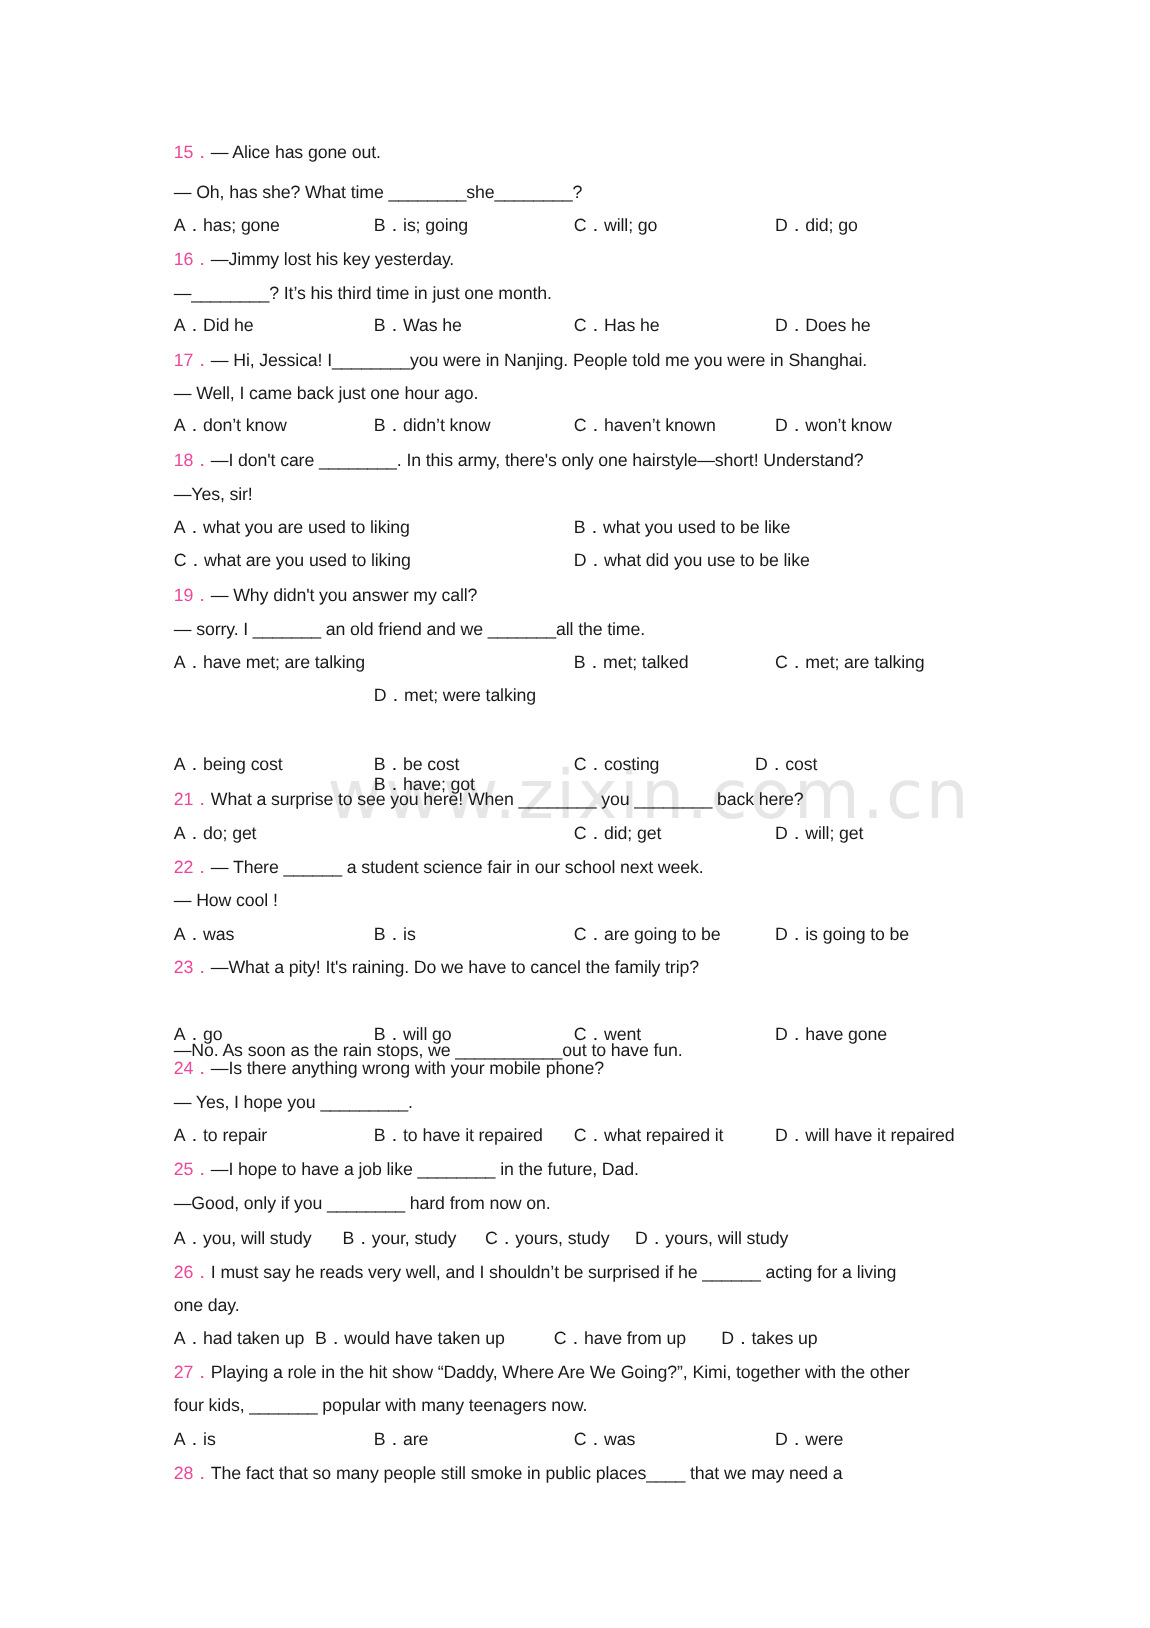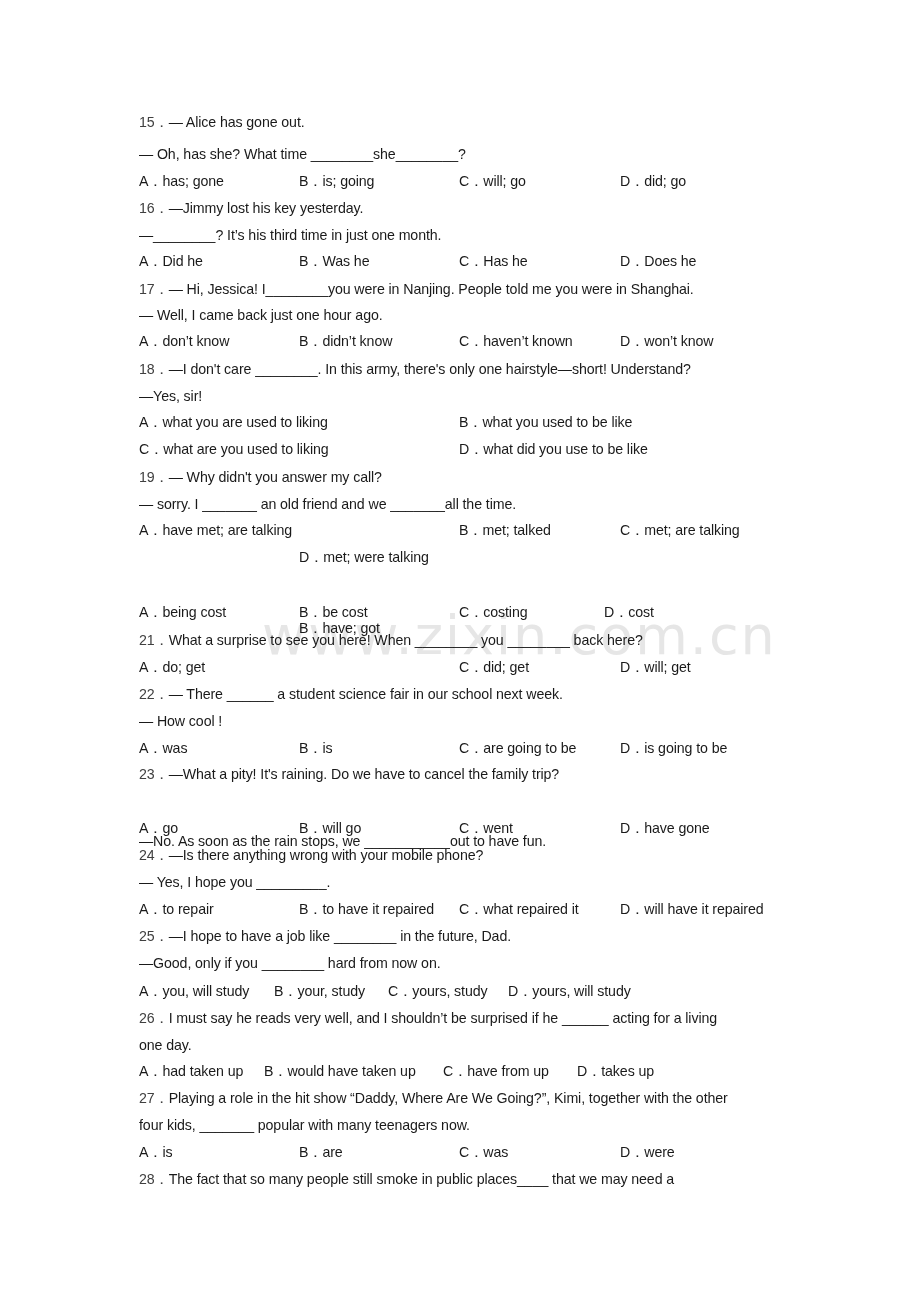--- a/index.html
+++ b/index.html
@@ -22,21 +22,21 @@
     }
     .line {
       position: absolute;
       left: 139px;
       font-size: 14.2px;
       line-height: 18px;
       white-space: nowrap;
       letter-spacing: -0.1px;
     }
     .qnum {
-      color: #404040;
+      color: #ec4899;
     }
     .opt {
       position: absolute;
       font-size: 14.2px;
       line-height: 18px;
       white-space: nowrap;
       letter-spacing: -0.1px;
     }
     .watermark {
       position: absolute;
@@ -128,21 +128,21 @@
   <div class="line" style="top:927px"><span class="qnum">25．</span><span>—I hope to have a job like ________ in the future, Dad.</span></div>
   <div class="line" style="top:954px">—Good, only if you ________ hard from now on.</div>
   <div class="opt" style="top:982px;left:139px">A．you, will study</div>
   <div class="opt" style="top:982px;left:274px">B．your, study</div>
   <div class="opt" style="top:982px;left:388px">C．yours, study</div>
   <div class="opt" style="top:982px;left:508px">D．yours, will study</div>
 
   <div class="line" style="top:1009px"><span class="qnum">26．</span><span>I must say he reads very well, and I shouldn’t be surprised if he ______ acting for a living</span></div>
   <div class="line" style="top:1036px">one day.</div>
   <div class="opt" style="top:1062px;left:139px">A．had taken up</div>
-  <div class="opt" style="top:1062px;left:264px">B．would have taken up</div>
+  <div class="opt" style="top:1062px;left:252px">B．would have taken up</div>
   <div class="opt" style="top:1062px;left:443px">C．have from up</div>
   <div class="opt" style="top:1062px;left:577px">D．takes up</div>
 
   <div class="line" style="top:1089px"><span class="qnum">27．</span><span>Playing a role in the hit show “Daddy, Where Are We Going?”, Kimi, together with the other</span></div>
   <div class="line" style="top:1116px">four kids, _______ popular with many teenagers now.</div>
   <div class="opt" style="top:1143px;left:139px">A．is</div>
   <div class="opt" style="top:1143px;left:299px">B．are</div>
   <div class="opt" style="top:1143px;left:459px">C．was</div>
   <div class="opt" style="top:1143px;left:620px">D．were</div>
 

